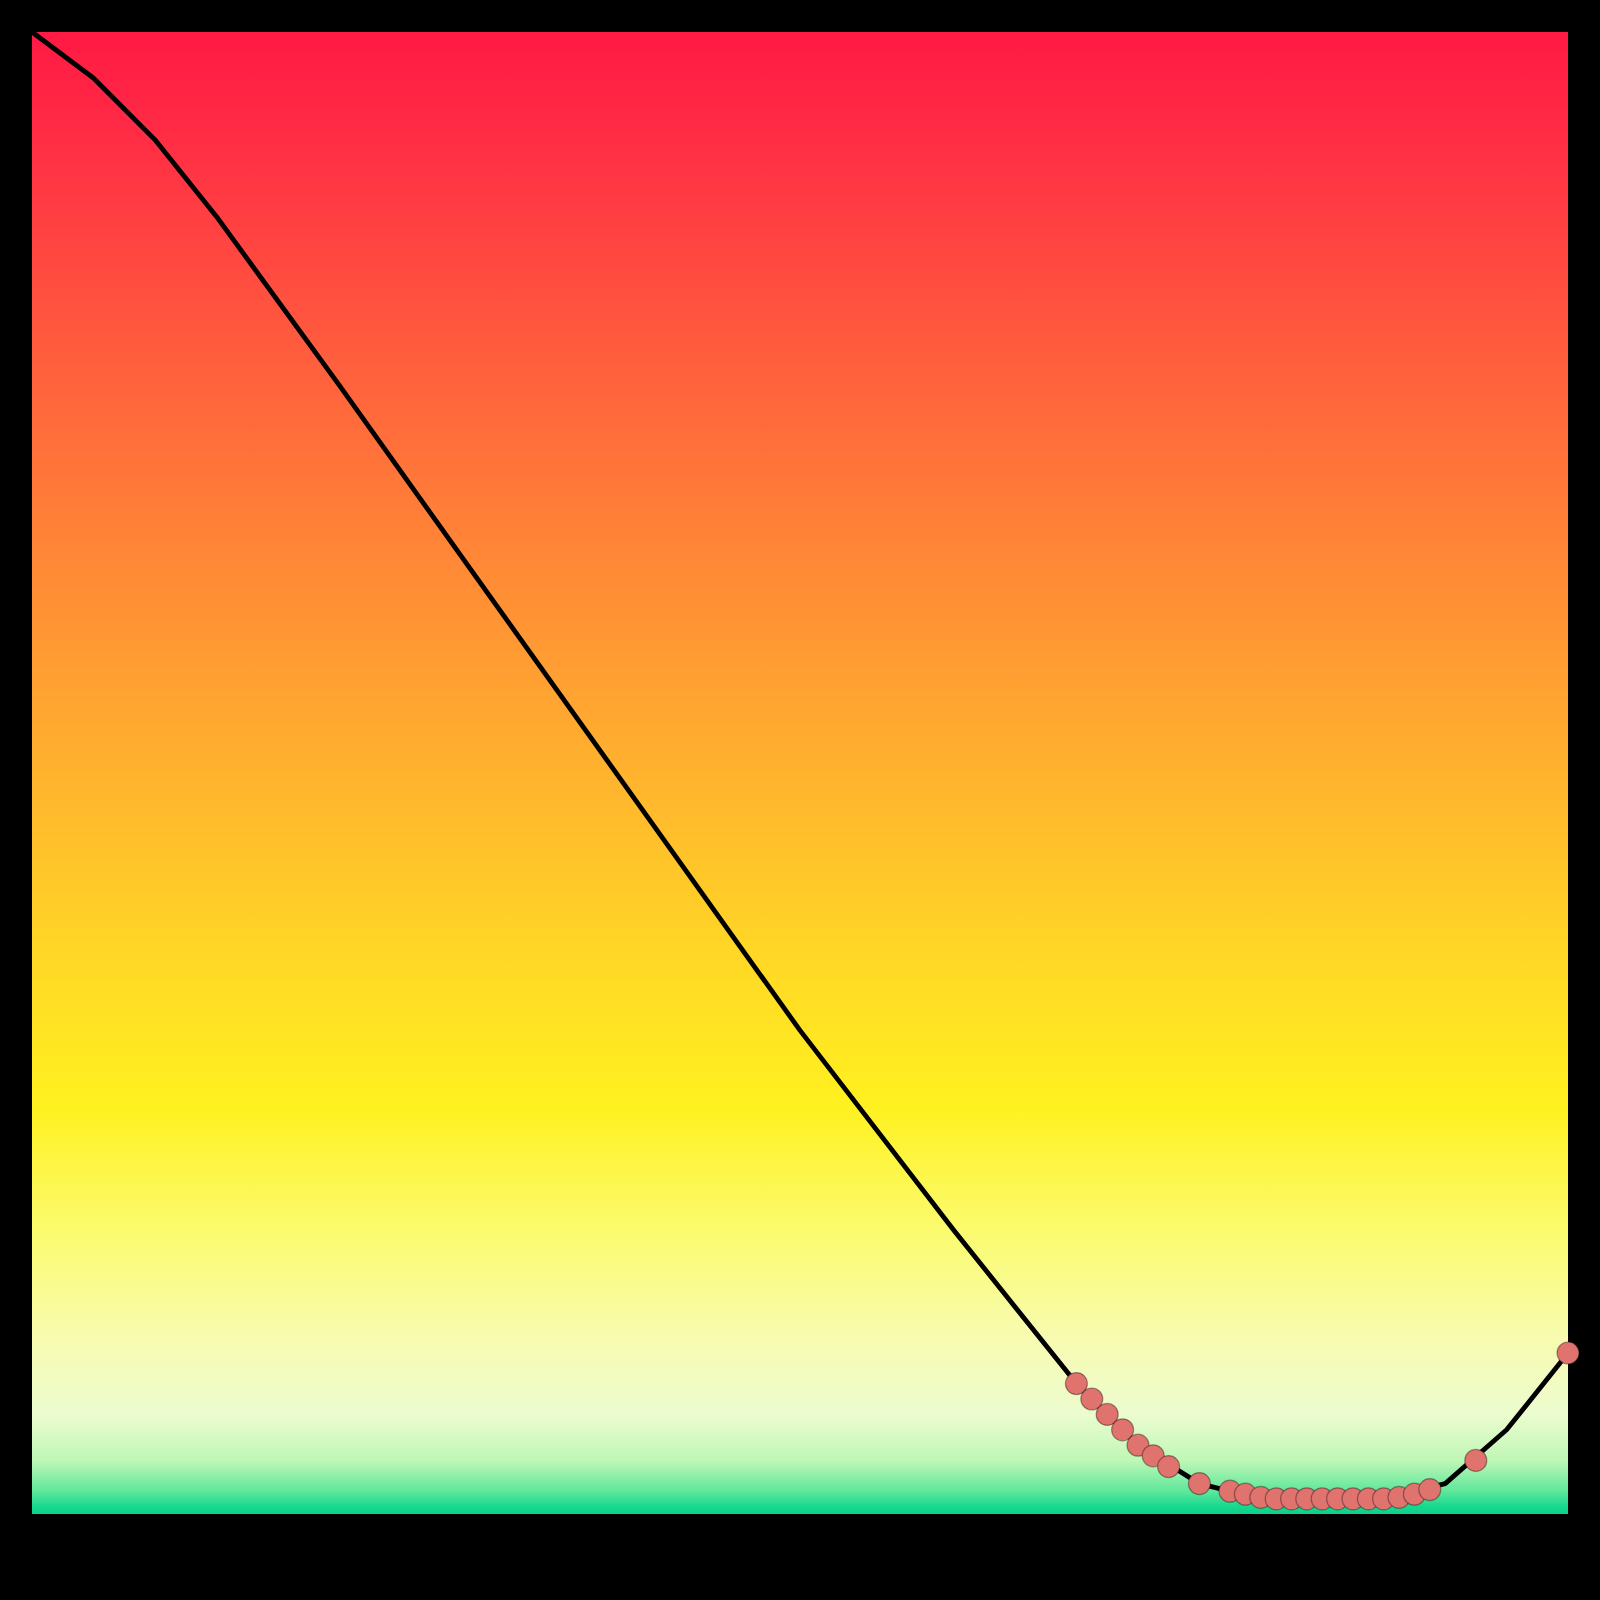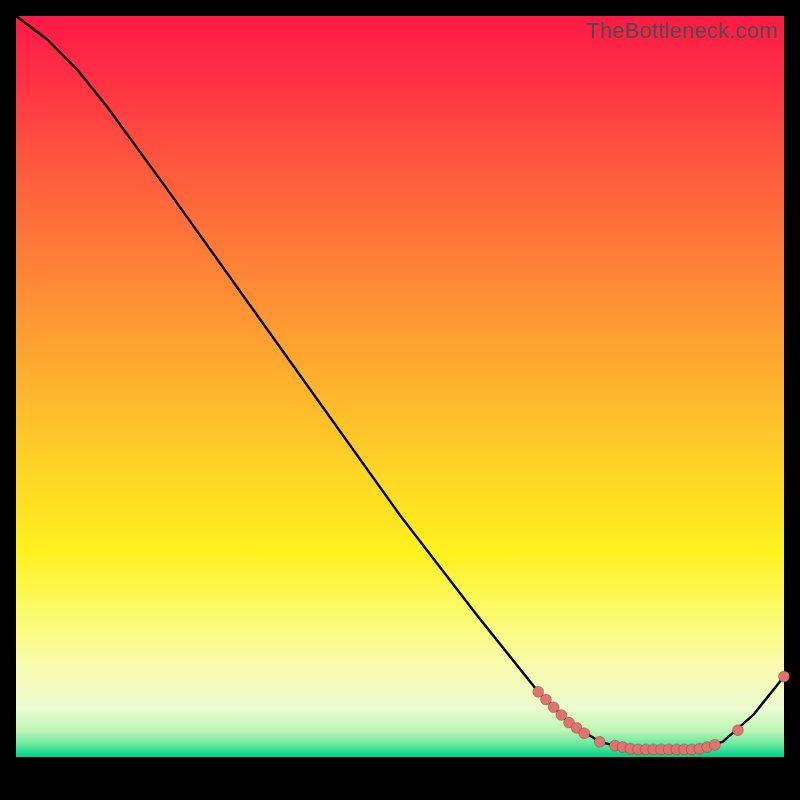--- a/index.html
+++ b/index.html
@@ -66,21 +66,20 @@
     fill: #e0736e;
     stroke: rgba(0,0,0,0.35);
     stroke-width: 0.6;
   }
 </style>
 </head>
 <body>
 
 <div class="stage">
   <div class="plot-area">
-    <div class="watermark">TheBottleneck.com</div>
     <svg class="curve" viewBox="0 0 768 768">
       <path class="line" d="M0.0 0.0 L30.7 23.0 L61.4 53.8 L92.2 92.2 L153.6 176.6 L230.4 284.2 L307.2 391.7 L384.0 499.2 L460.8 599.0 L522.2 675.8 L553.0 706.6 L583.7 725.8 L614.4 733.4 L645.1 733.4 L675.8 733.4 L706.6 725.8 L737.3 698.9 L768.0 660.5"></path>
       <g>
           <circle class="pt" cx="522.2" cy="675.8" r="5.5"></circle>
           <circle class="pt" cx="529.9" cy="683.5" r="5.5"></circle>
           <circle class="pt" cx="537.6" cy="691.2" r="5.5"></circle>
           <circle class="pt" cx="545.3" cy="698.9" r="5.5"></circle>
           <circle class="pt" cx="553.0" cy="706.6" r="5.5"></circle>
           <circle class="pt" cx="560.6" cy="711.9" r="5.5"></circle>
           <circle class="pt" cx="568.3" cy="717.3" r="5.5"></circle>

